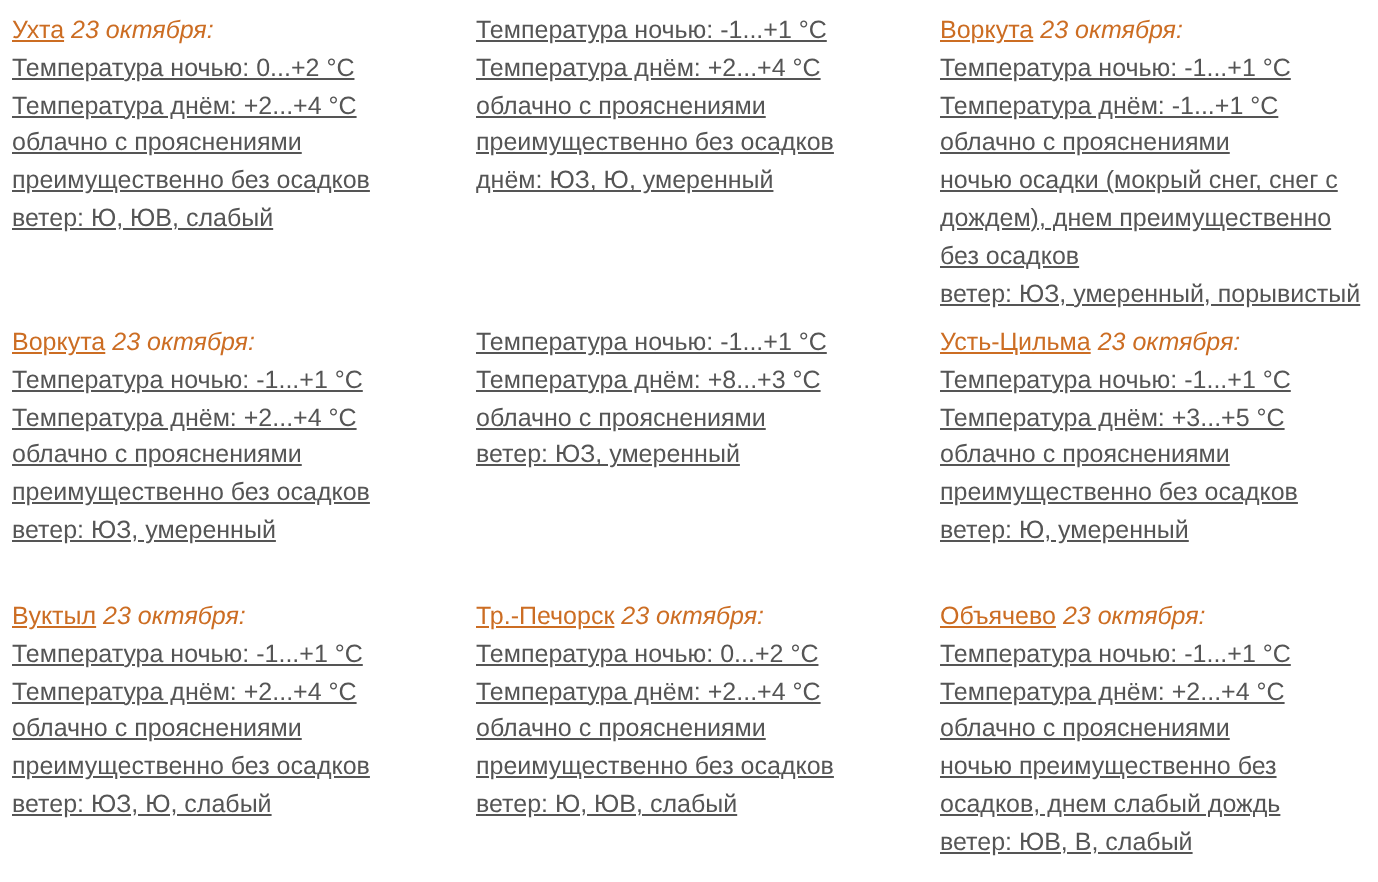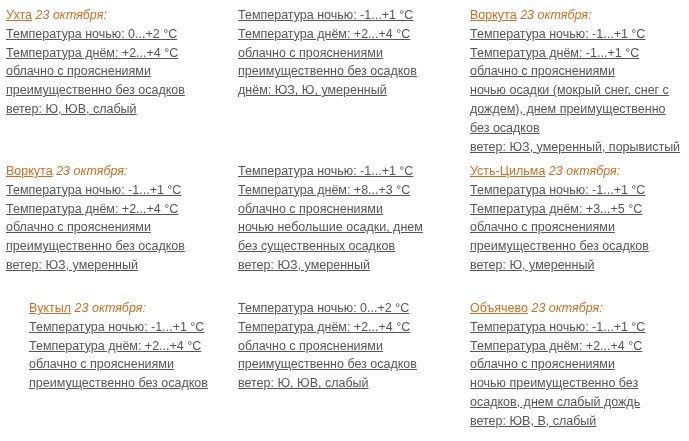--- a/index.html
+++ b/index.html
@@ -48,42 +48,43 @@
     <span class="line">Температура днём: +2...+4 °C</span>
     <span class="line">облачно с прояснениями</span>
     <span class="line">преимущественно без осадков</span>
     <span class="line">ветер: ЮЗ, умеренный</span>
   </div>
 
   <div class="card" style="left:238px;top:162px;">
     <span class="line">Температура ночью: -1...+1 °C</span>
     <span class="line">Температура днём: +8...+3 °C</span>
     <span class="line">облачно с прояснениями</span>
-    <span class="line" style="width:205px;">ночью небольшие осадки, днем без существенных осадков</span>
     <span class="line">ветер: ЮЗ, умеренный</span>
   </div>
 
   <div class="card" style="left:470px;top:162px;">
     <div class="head"><span class="city">Усть-Цильма</span> <span class="date">23 октября:</span></div>
     <span class="line">Температура ночью: -1...+1 °C</span>
     <span class="line">Температура днём: +3...+5 °C</span>
     <span class="line">облачно с прояснениями</span>
     <span class="line">преимущественно без осадков</span>
     <span class="line">ветер: Ю, умеренный</span>
   </div>
 
-  <div class="card" style="left:6px;top:299px;margin-left:23px;">
+  <div class="card" style="left:6px;top:299px;">
     <div class="head"><span class="city">Вуктыл</span> <span class="date">23 октября:</span></div>
     <span class="line">Температура ночью: -1...+1 °C</span>
     <span class="line">Температура днём: +2...+4 °C</span>
     <span class="line">облачно с прояснениями</span>
     <span class="line">преимущественно без осадков</span>
+    <span class="line">ветер: ЮЗ, Ю, слабый</span>
   </div>
 
   <div class="card" style="left:238px;top:299px;">
+    <div class="head"><span class="city">Тр.-Печорск</span> <span class="date">23 октября:</span></div>
     <span class="line">Температура ночью: 0...+2 °C</span>
     <span class="line">Температура днём: +2...+4 °C</span>
     <span class="line">облачно с прояснениями</span>
     <span class="line">преимущественно без осадков</span>
     <span class="line">ветер: Ю, ЮВ, слабый</span>
   </div>
 
   <div class="card" style="left:470px;top:299px;">
     <div class="head"><span class="city">Объячево</span> <span class="date">23 октября:</span></div>
     <span class="line">Температура ночью: -1...+1 °C</span>

